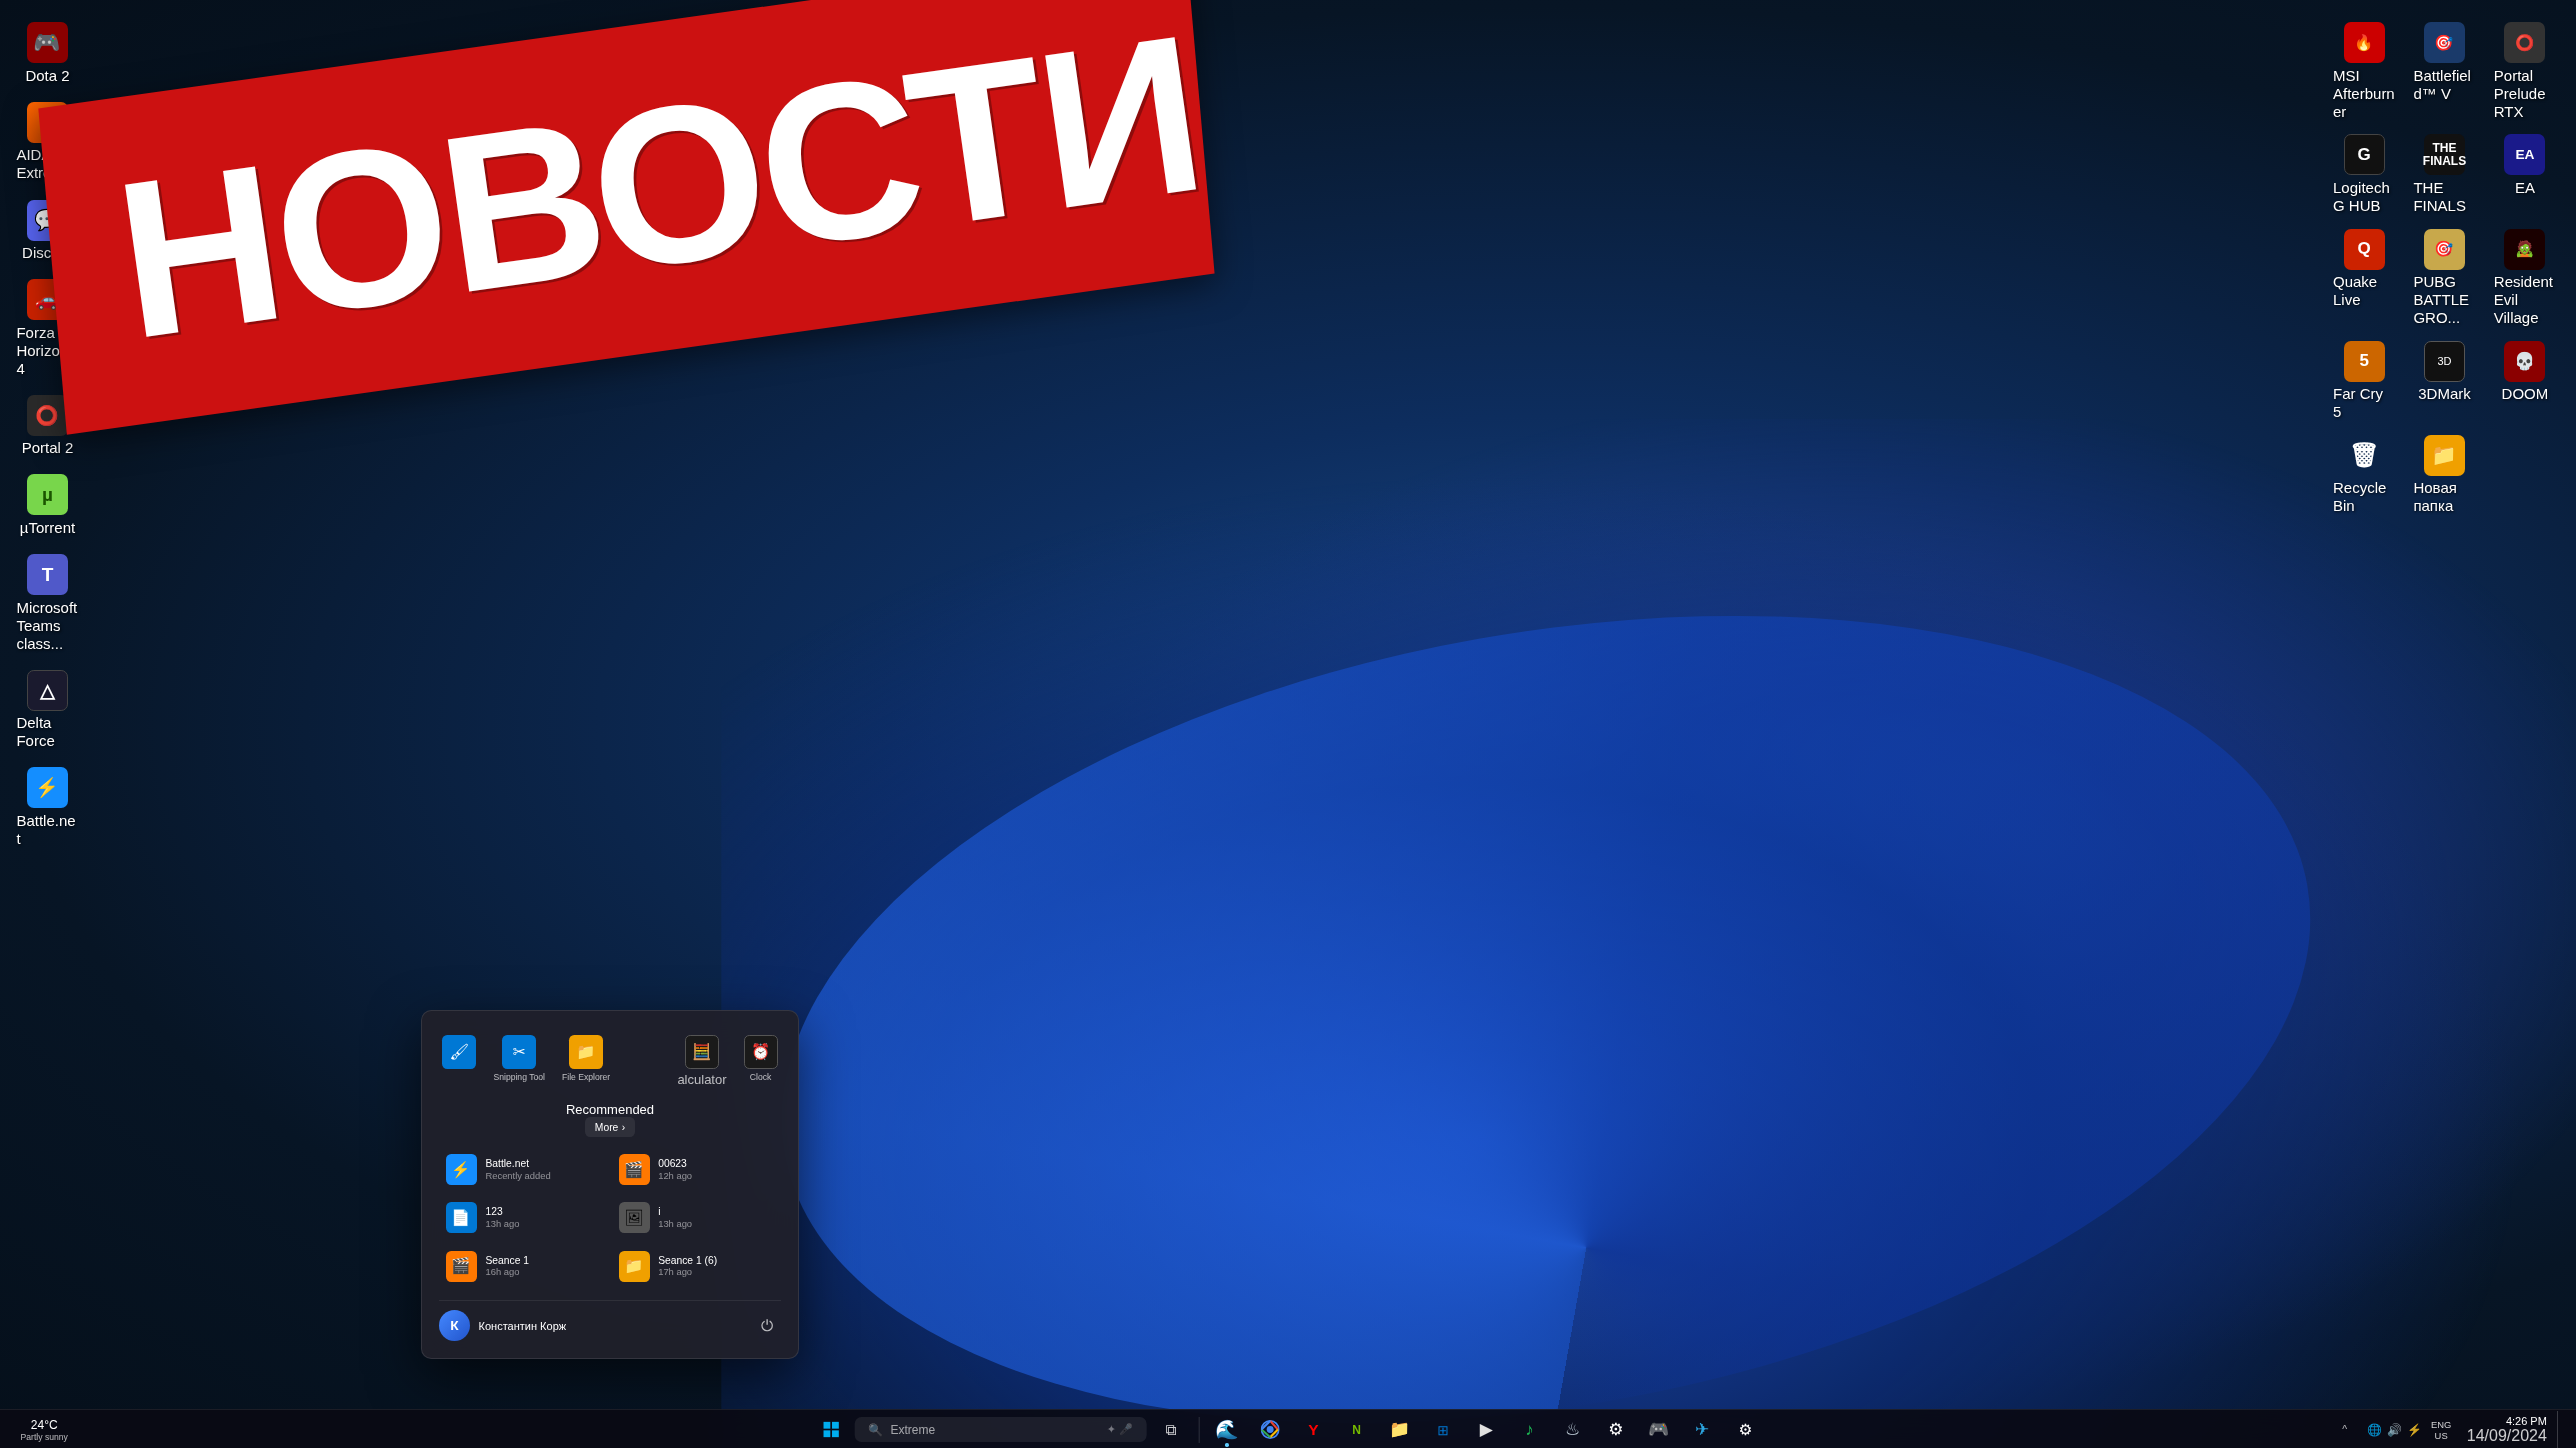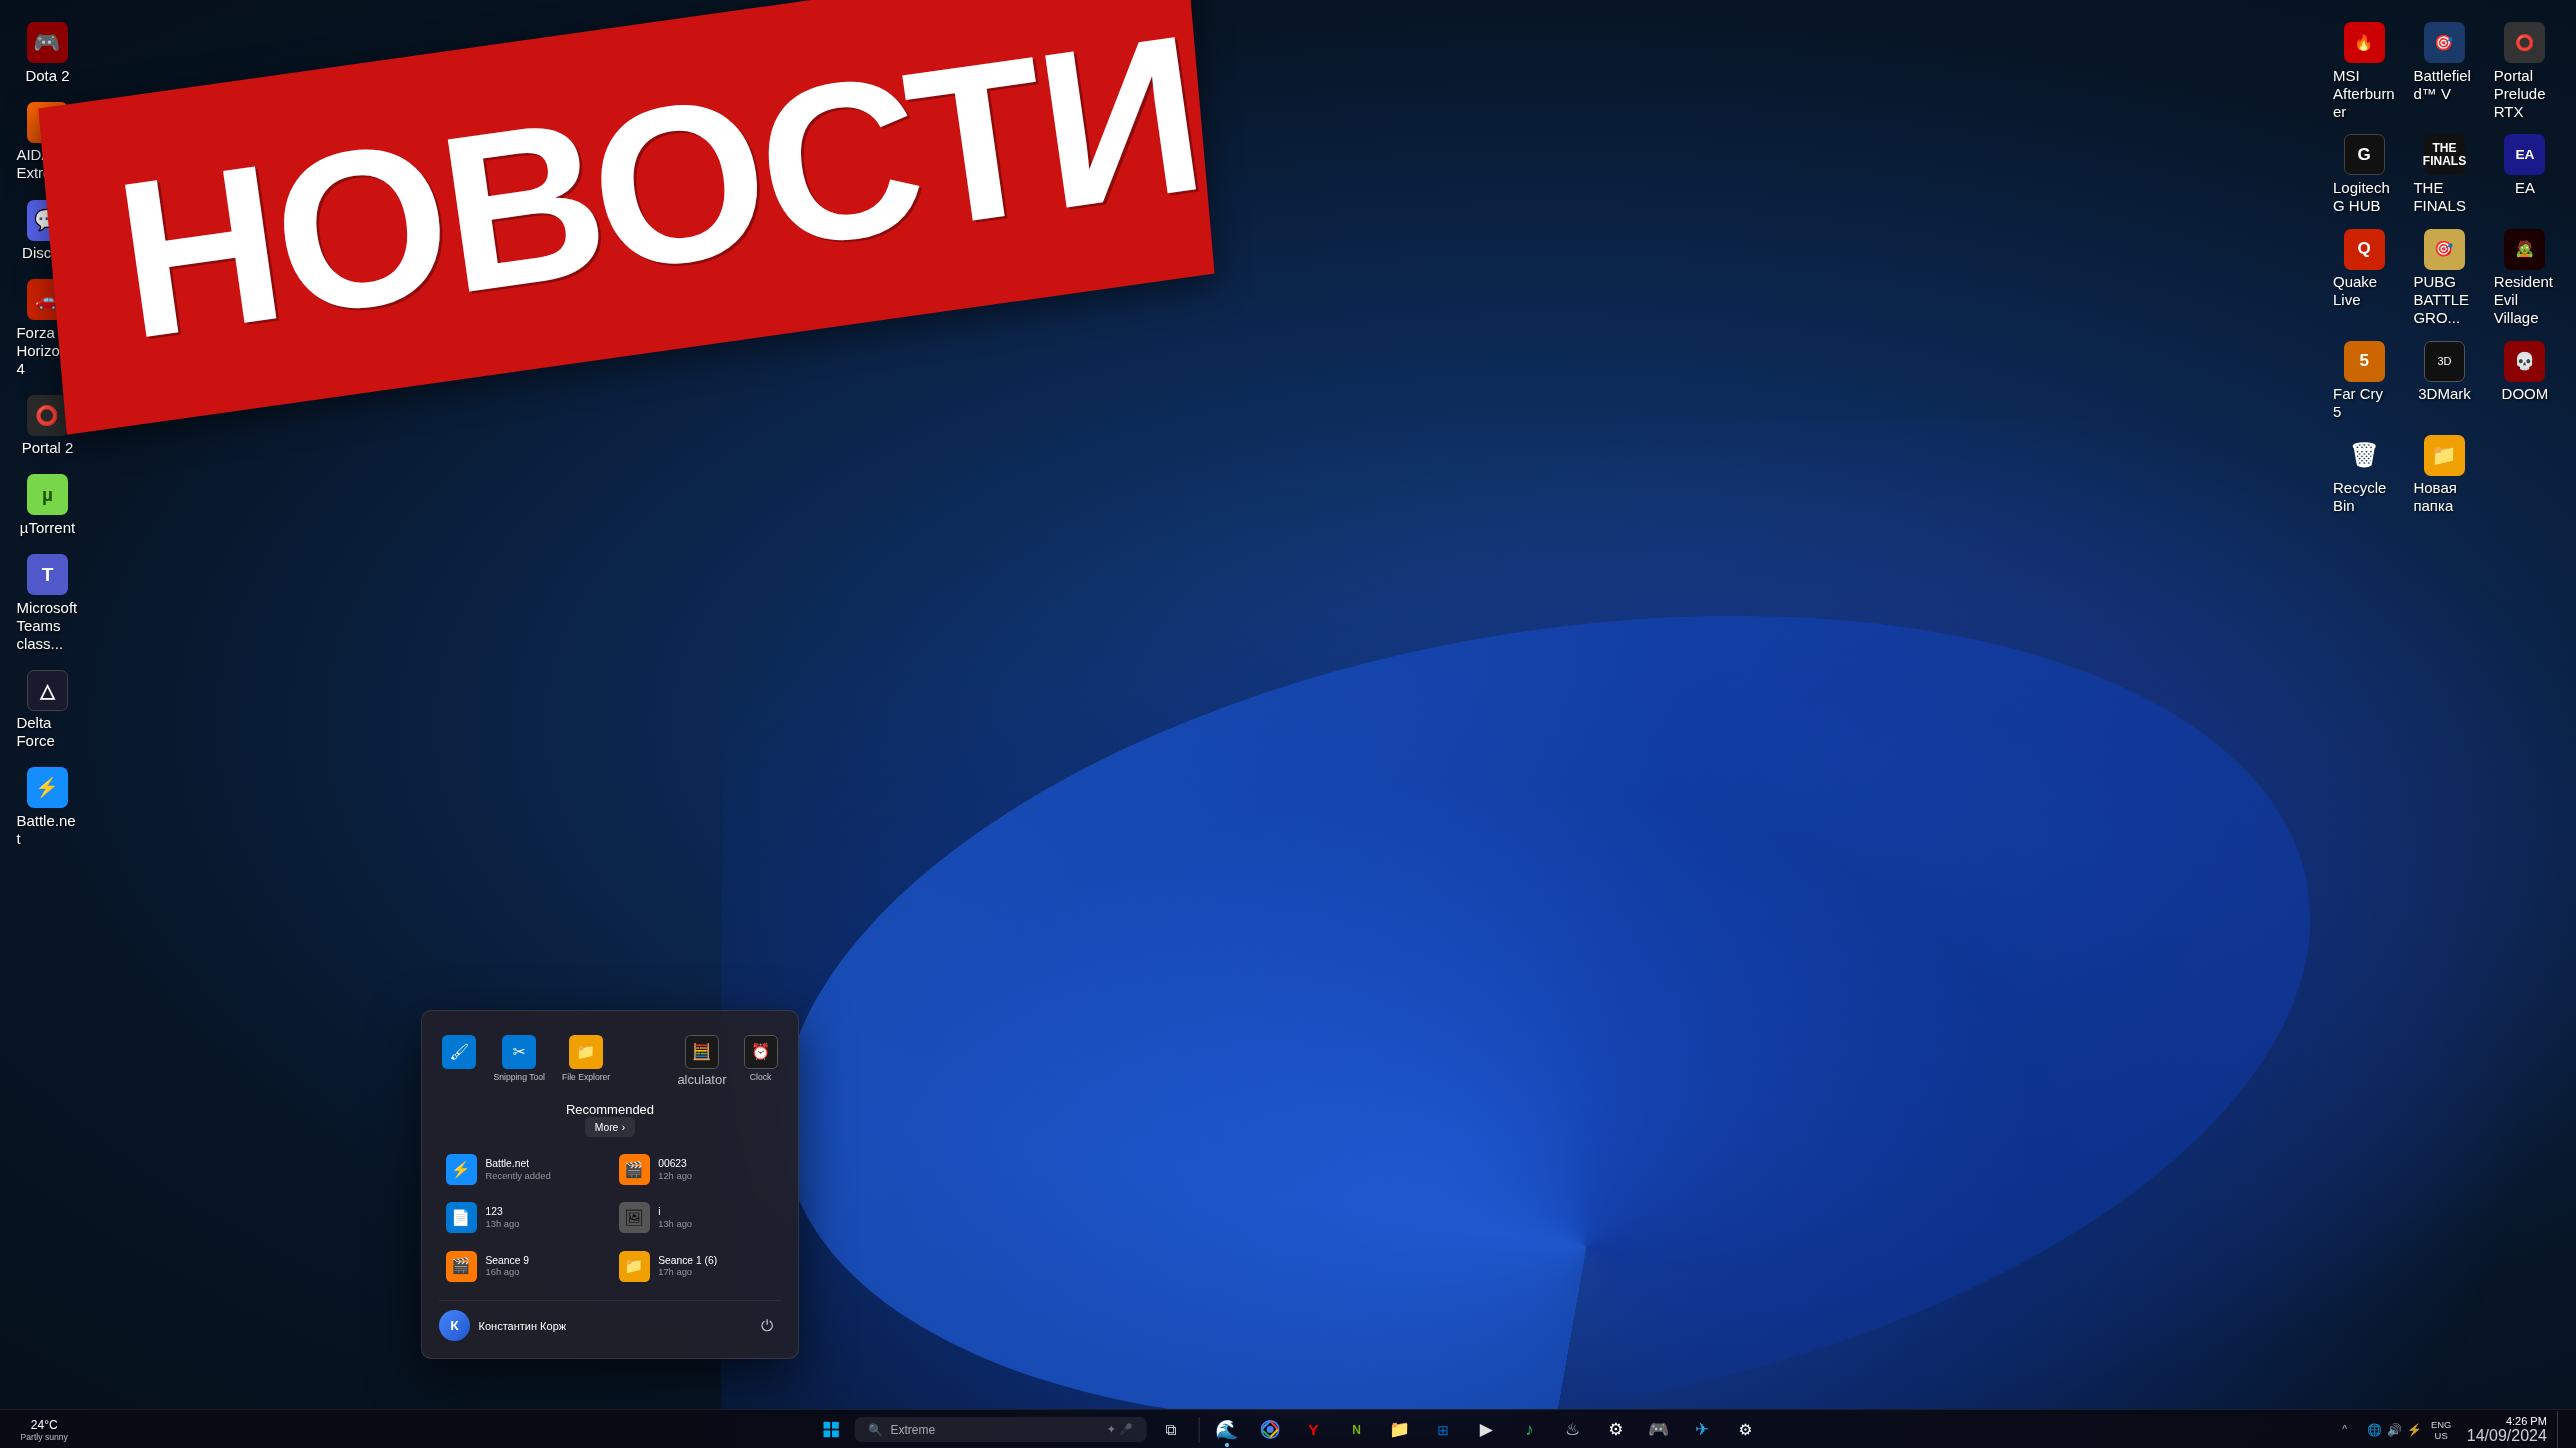--- a/index.html
+++ b/index.html
@@ -590,21 +590,21 @@
         <div class="rec-icon" style="background:#555;">🖼</div>
         <div class="rec-info">
           <div class="rec-name">i</div>
           <div class="rec-time">13h ago</div>
         </div>
       </div>
 
       <div class="rec-item">
         <div class="rec-icon" style="background:#ff7800;">🎬</div>
         <div class="rec-info">
-          <div class="rec-name">Seance 9</div>
+          <div class="rec-name">Seance 1</div>
           <div class="rec-time">16h ago</div>
         </div>
       </div>
 
       <div class="rec-item">
         <div class="rec-icon" style="background:#f0a000;">📁</div>
         <div class="rec-info">
           <div class="rec-name">Seance 1 (6)</div>
           <div class="rec-time">17h ago</div>
         </div>

